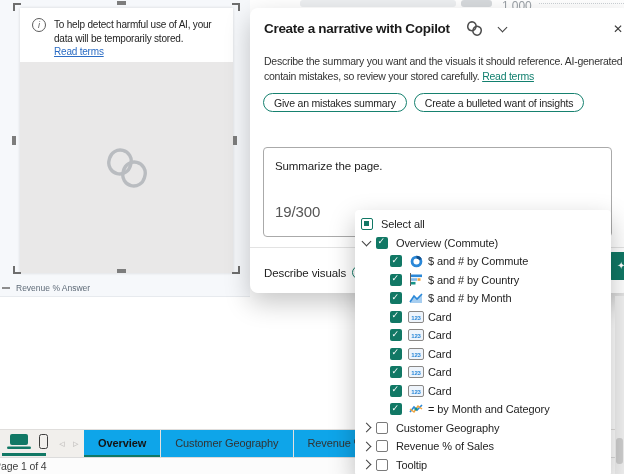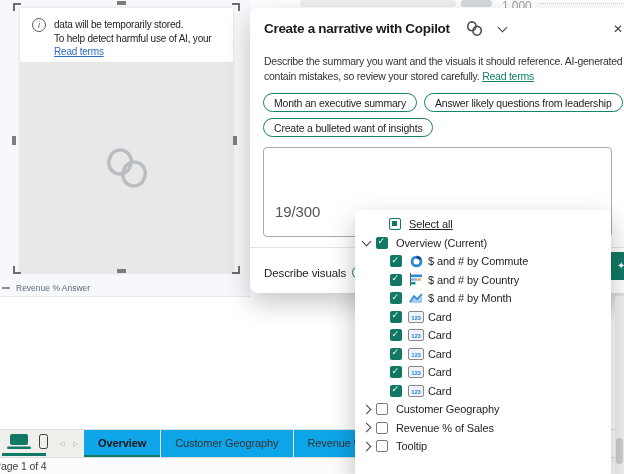--- a/index.html
+++ b/index.html
@@ -67,21 +67,21 @@
   .create-btn{position:absolute;left:358px;top:244px;width:90px;height:28px;background:#117865;border-radius:4px;
               color:#fff;font-size:11.5px;display:flex;align-items:center;gap:6px;padding-left:9px;
               box-sizing:border-box;cursor:pointer;}
   .sparkle{font-size:10px;line-height:10px;}
 
   
   .dropdown{left:355px;top:210px;width:256px;height:266px;background:#fff;border-radius:4px;
             box-shadow:0 10px 26px rgba(0,0,0,.25);z-index:10;padding-top:5px;box-sizing:border-box;}
   .dd-row{display:flex;align-items:center;height:18.5px;font-size:11px;color:#1f1f1f;cursor:pointer;}
   .dd-row .lbl{white-space:nowrap;}
-  .r-selall{padding-left:34px;text-decoration:underline;}  .r-selall .lbl{margin-left:8px;}
+  .r-selall{padding-left:6px;}  .r-selall .lbl{margin-left:8px;}
   .r-group{padding-left:5px;}
   .r-group .chevbox{width:12px;display:flex;justify-content:center;flex:none;}
   .r-group .cb{margin-left:4px;} .r-group .lbl{margin-left:8px;}
   .r-item{padding-left:35px;}
   .r-item .ic{margin-left:6px;width:16px;height:13px;flex:none;display:flex;align-items:center;justify-content:center;}
   .r-item .lbl{margin-left:4px;}
   .cb{width:12px;height:12px;border-radius:2px;box-sizing:border-box;flex:none;position:relative;}
   .cb.checked{background:#117865;}
   .cb.checked::after{content:"✓";position:absolute;left:1.5px;top:-0.5px;font-size:9px;color:#fff;font-weight:bold;}
   .cb.indeterminate{border:1.6px solid #117865;background:#fff;}
@@ -114,22 +114,22 @@
 
   <div class="abs frag-track"></div>
   <div class="abs frag-thumb"></div>
   <div class="abs frag-tick">1,000</div>
   <div class="abs frag-grid"></div>
 
   <div class="abs visual">
     <div class="notice">
       <span class="info-circle">i</span>
       <span class="notice-text">
+        <span class="line">To help detect harmful use of AI, your</span>
         <span class="line">data will be temporarily stored.</span>
-        <span class="line">To help detect harmful use of AI, your</span>
         <span class="link-blue">Read terms</span>
       </span>
     </div>
   </div>
   <div class="placeholder">
     <svg width="46" height="40" viewBox="0 0 46 40">
       <g fill="none" stroke="#b9bcc0" stroke-width="3.4">
         <rect x="5" y="2" width="22" height="24" rx="11" transform="rotate(14 16 14)"></rect>
         <rect x="19" y="14" width="22" height="24" rx="11" transform="rotate(14 30 26)"></rect>
       </g>
@@ -163,26 +163,26 @@
     </div>
     <span class="dlg-close">✕</span>
 
     <div class="dlg-desc">
       <span class="l1">Describe the summary you want and the visuals it should reference. AI-generated content can</span>
       <span>contain mistakes, so review your stored carefully.</span>
       <span class="link-teal">Read terms</span>
     </div>
 
     <div class="pills">
-      <span class="pill">Month an executive summary</span>
-      <span class="pill">Answer likely questions from leadership</span>
+      <span class="pill">Give an mistakes summary</span>
       <span class="pill">Create a bulleted want of insights</span>
     </div>
 
     <div class="prompt-box">
+      <div class="prompt-text">Summarize the page.</div>
       <div class="char-count">19/300</div>
     </div>
 
     <div class="dlg-divider"></div>
     <div class="dlg-footer-label">
       <span>Describe visuals</span>
       <span class="info-teal">i</span>
     </div>
     <div class="create-btn">
       <span class="sparkle">✦</span>
@@ -195,21 +195,21 @@
     <div class="dd-row r-selall">
       <span class="cb indeterminate"></span>
       <span class="lbl">Select all</span>
     </div>
 
     <div class="dd-row r-group">
       <span class="chevbox">
           <span class="chev down"></span>
         </span>
       <span class="cb checked"></span>
-      <span class="lbl">Overview (Current)</span>
+      <span class="lbl">Overview (Commute)</span>
     </div>
 
     <div class="dd-row r-item">
       <span class="cb checked"></span>
       <span class="ic">
         <svg width="13" height="13" viewBox="0 0 14 14">
             <circle cx="7" cy="7" r="4.8" fill="none" stroke="#2b88d8" stroke-width="3"></circle>
             <path d="M7 2.2 a4.8 4.8 0 0 1 4.3 2.7" stroke="#12508c" stroke-width="3" fill="none"></path>
           </svg>
       </span>
@@ -289,20 +289,31 @@
       <span class="cb checked"></span>
       <span class="ic">
         <svg width="16" height="12" viewBox="0 0 16 12">
             <rect x="0.5" y="0.5" width="15" height="11" rx="1.5" fill="#eef4fb" stroke="#8a8886"></rect>
             <text x="8" y="8.5" font-size="6" fill="#2b88d8" text-anchor="middle" font-weight="bold">123</text>
           </svg>
       </span>
       <span class="lbl">Card</span>
     </div>
 
+    <div class="dd-row r-item">
+      <span class="cb checked"></span>
+      <span class="ic">
+        <svg width="15" height="12" viewBox="0 0 15 12">
+            <path d="M1 9 L5 4 L8 7 L13 2" stroke="#2b88d8" stroke-width="1.6" fill="none"></path>
+            <path d="M1 6 L5 9 L9 3 L13 6" stroke="#f2a33c" stroke-width="1.4" fill="none"></path>
+            <circle cx="7" cy="6" r="1.6" fill="#159488"></circle>
+          </svg>
+      </span>
+      <span class="lbl">= by Month and Category</span>
+    </div>
 
     <div class="dd-row r-group">
       <span class="chevbox">
           <span class="chev right"></span>
         </span>
       <span class="cb unchecked"></span>
       <span class="lbl">Customer Geography</span>
     </div>
 
     <div class="dd-row r-group">

